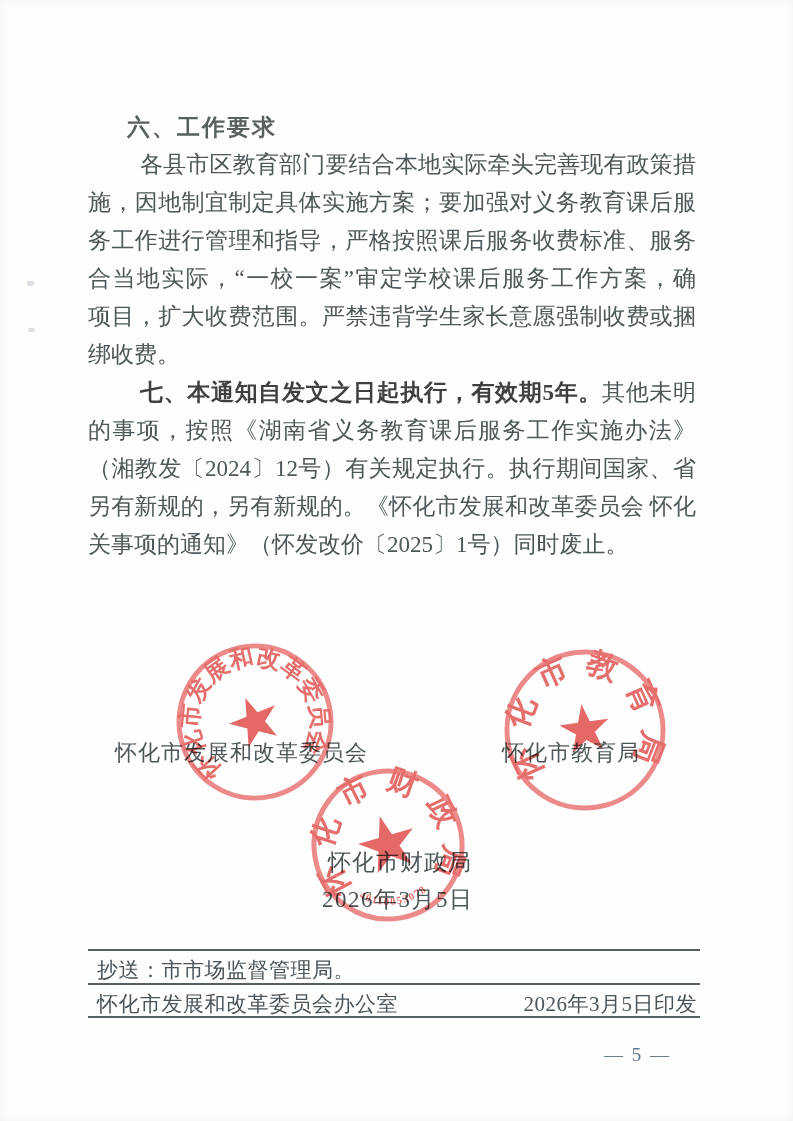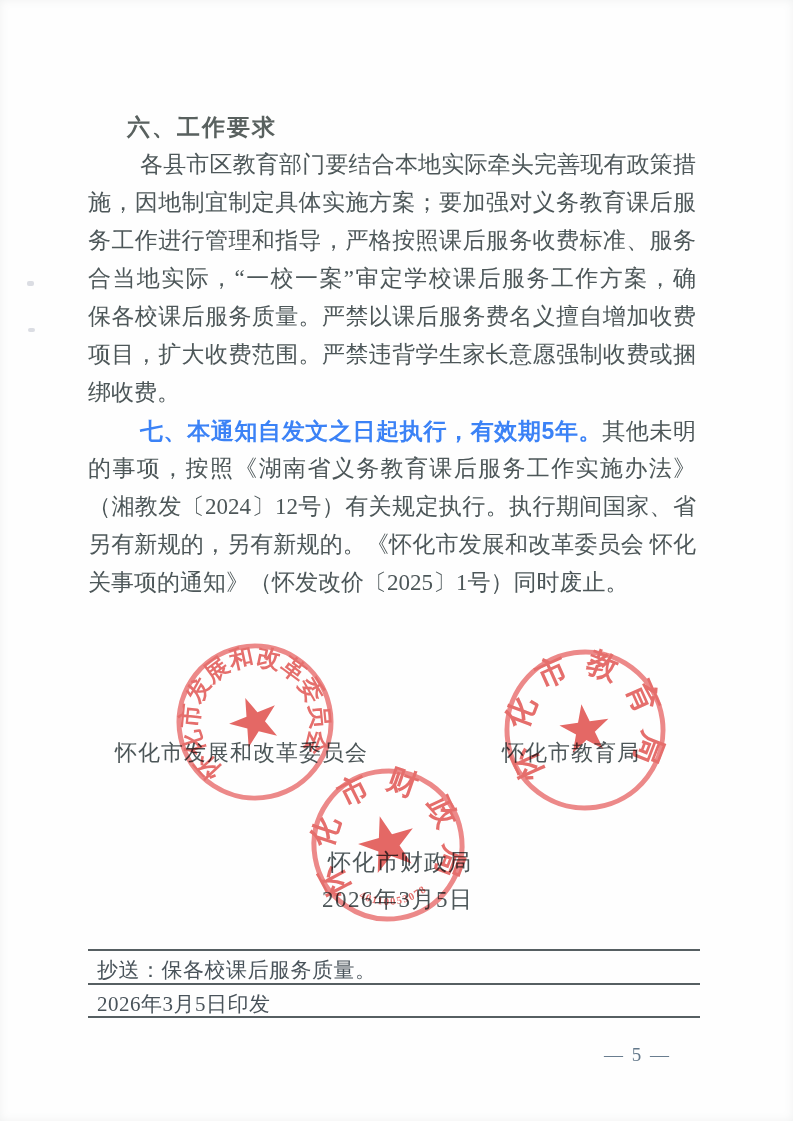--- a/index.html
+++ b/index.html
@@ -21,22 +21,22 @@
   .line{height:38px;overflow:hidden;text-align:justify;text-align-last:justify;}
   .line.nojust{text-align-last:left;}
   .line.indent{padding-left:52px;}
   .heading-line{
     height:38px;padding-left:39px;
     font-family:"Liberation Sans","DejaVu Sans",sans-serif;
     font-weight:700;color:#59615f;font-size:23px;
     text-align:left;text-align-last:left;letter-spacing:2px;
   }
   .bold-lead{
-    font-family:Liberation Sans, sans-serif;
-    font-weight:700;color:#3b82f6;
+    font-family:Liberation Serif, serif;
+    font-weight:700;color:#404040;
   }
   
   .sig{
     position:absolute;color:#4c5658;white-space:nowrap;
     font-size:22px;letter-spacing:1px;
   }
   .sig-drc{left:115px;top:738px;}
   .sig-edu{left:502px;top:738px;}
   .sig-fin{left:328px;top:847px;font-size:23px;}
   .sig-date{left:322px;top:884px;font-size:23px;letter-spacing:1.5px;}
@@ -64,21 +64,20 @@
 <body>
 
 <div class="page">
 
   <div class="text-block">
     <div class="heading-line">六、工作要求</div>
     <div class="line indent">各县市区教育部门要结合本地实际牵头完善现有政策措</div>
     <div class="line">施，因地制宜制定具体实施方案；要加强对义务教育课后服</div>
     <div class="line">务工作进行管理和指导，严格按照课后服务收费标准、服务</div>
     <div class="line">合当地实际，“一校一案”审定学校课后服务工作方案，确</div>
-    <div class="line">保各校课后服务质量。严禁以课后服务费名义擅自增加收费</div>
     <div class="line">项目，扩大收费范围。严禁违背学生家长意愿强制收费或捆</div>
     <div class="line nojust">绑收费。</div>
 
     <div class="line indent">
       <span class="bold-lead">七、本通知自发文之日起执行，有效期5年。</span><span>其他未明确</span>
     </div>
     <div class="line">的事项，按照《湖南省义务教育课后服务工作实施办法》</div>
     <div class="line">（湘教发〔2024〕12号）有关规定执行。执行期间国家、省</div>
     <div class="line">另有新规的，另有新规的。《怀化市发展和改革委员会 怀化市</div>
     <div class="line nojust">关事项的通知》（怀发改价〔2025〕1号）同时废止。</div>
@@ -126,23 +125,24 @@
         <textPath href="#fin-arc" startOffset="4">怀化市财政局</textPath>
       </text>
       <text font-size="10.5" fill="#e4625f" letter-spacing="1.5" font-family="DejaVu Sans Mono, monospace">
         <textPath href="#fin-code-arc" startOffset="6">40110053078</textPath>
       </text>
       <polygon transform="rotate(-6)" fill="#e35b58" points="0,-30 6.8,-9.3 28.5,-9.3 11,3.6 17.6,24.2 0,11.5 -17.6,24.2 -11,3.6 -28.5,-9.3 -6.8,-9.3"></polygon>
     </g>
   </svg>
 
   <div class="rule rule-1"></div>
-  <div class="cc-line">抄送：保各校课后服务质量。</div>
+  <div class="cc-line">抄送：市市场监督管理局。</div>
   <div class="rule rule-2"></div>
   <div class="issuer-row">
+    <span>怀化市发展和改革委员会办公室</span>
     <span>2026年3月5日印发</span>
   </div>
   <div class="rule rule-3"></div>
   <div class="page-num">— 5 —</div>
 
   <div class="speck speck-1"></div>
   <div class="speck speck-2"></div>
 </div>
 
 </body></html>

